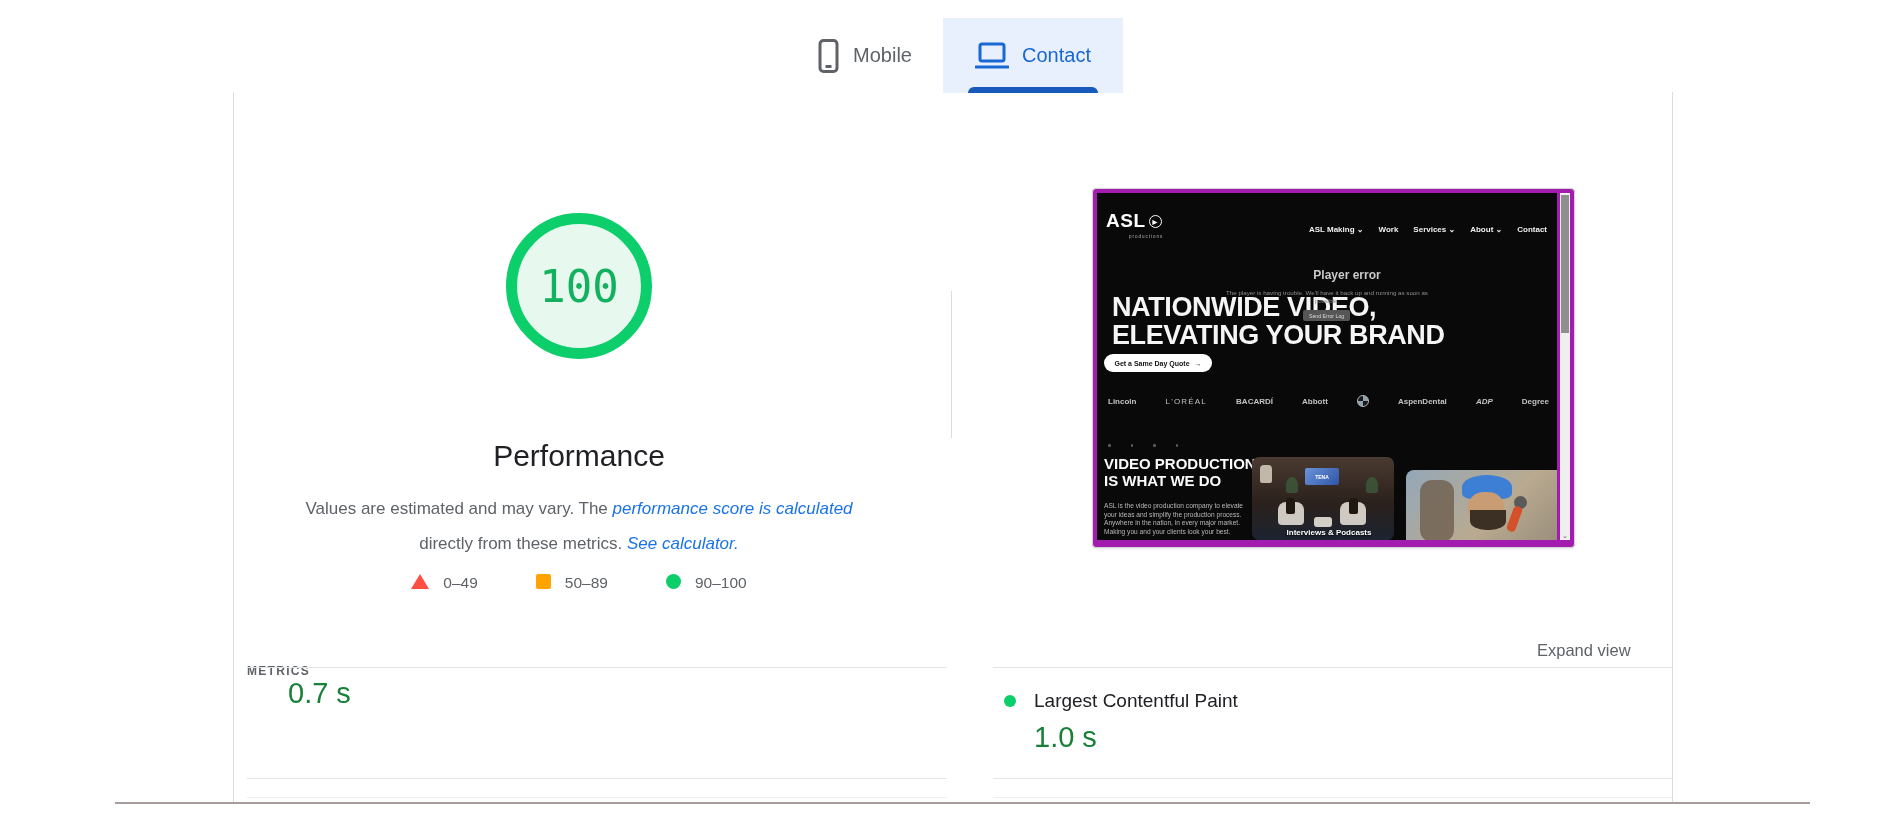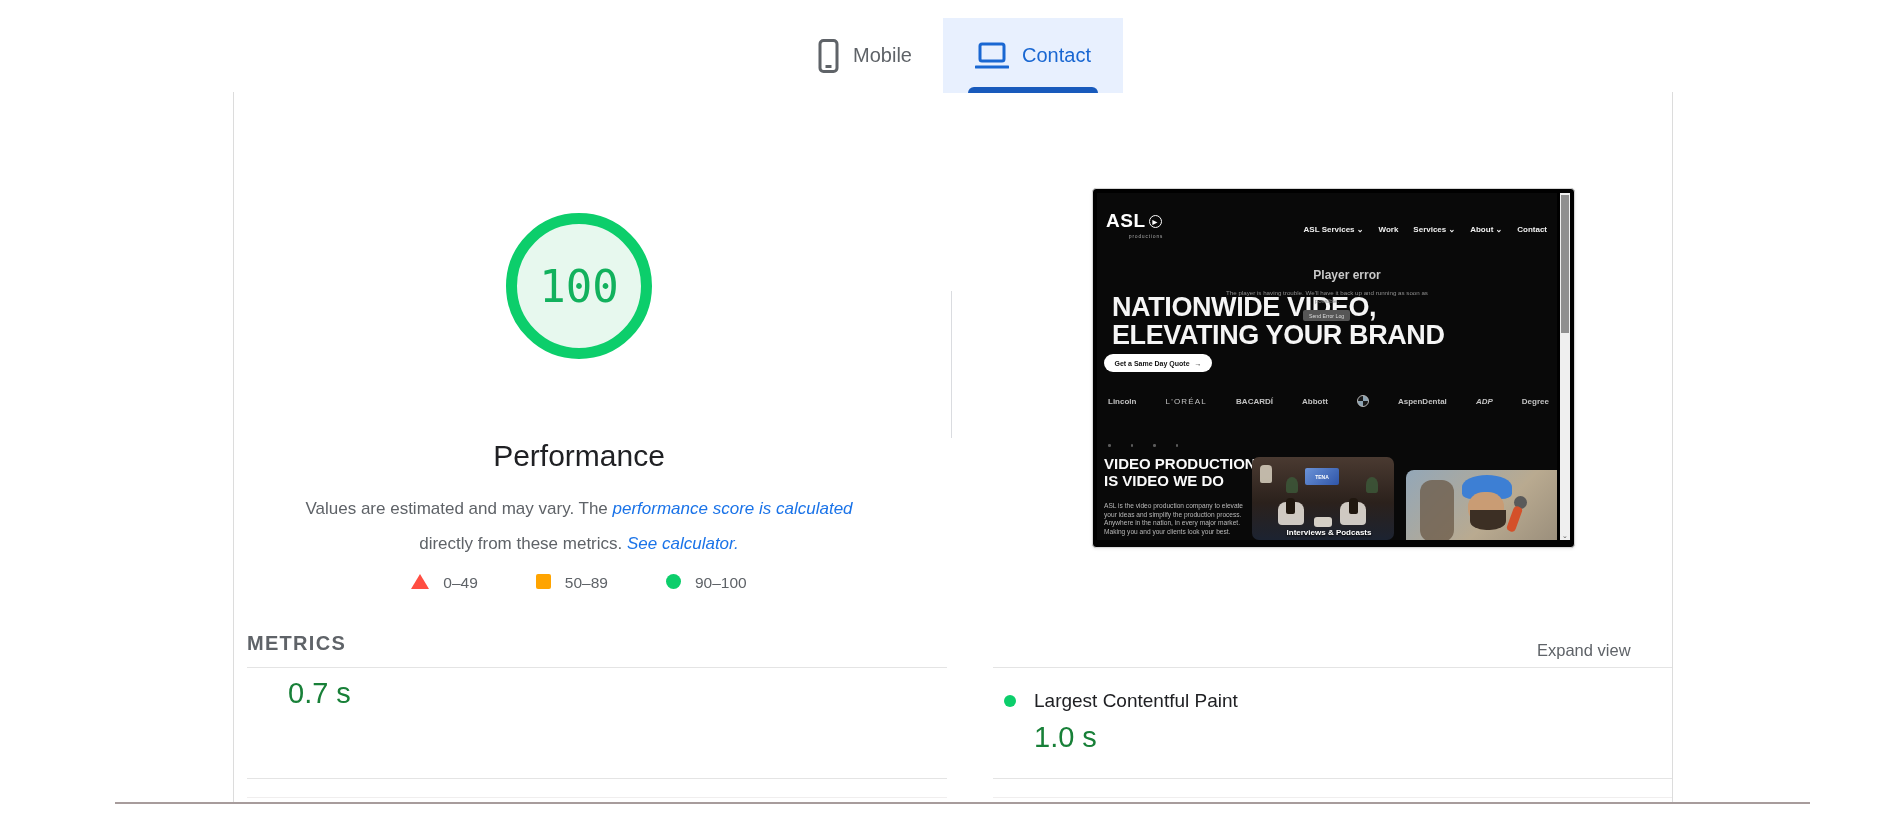--- a/index.html
+++ b/index.html
@@ -32,36 +32,36 @@
           font-size:17px; line-height:35px; color:#5f6368; }
   .desc a { color:#1a73e8; text-decoration:none; cursor:pointer;font-style:italic; }
   .legend { position:absolute; top:482px; width:100%; display:flex; justify-content:center;
             gap:58px; align-items:center; font-size:15.5px; color:#5f6368; }
   .legend-item { display:flex; align-items:flex-start; gap:14px; }
   .shape-triangle { width:0; height:0; border-left:9px solid transparent;
                     border-right:9px solid transparent; border-bottom:15px solid #ff4e42; }
   .shape-square { width:15px; height:15px; background:#ffa400; border-radius:2px; }
   .shape-circle { width:15px; height:15px; background:#0cce6b; border-radius:50%; }
   
-  .metrics-heading { position:absolute; left:247px; top:632px; font-size:20px; font-weight:700;
+  .metrics-heading { position:absolute; left:247px; top:664px; font-size:12px; font-weight:700;
                      letter-spacing:1.3px; color:#5f6368; }
   .expand-view { position:absolute; left:1537px; top:641px; font-size:16.5px; color:#5f6368; cursor:pointer; }
   .metric-col { position:absolute; top:667px; height:112px;
                 border-top:1px solid #e4e4e4; border-bottom:1px solid #e4e4e4; }
   .metric-col.m-left { left:247px; width:700px; }
   .metric-col.m-right { left:993px; width:679px; }
   .metric-head { margin-top:22px; margin-left:11px; display:flex; align-items:center; gap:18px; }
   .metric-dot { width:12px; height:12px; border-radius:50%; background:#0cce6b; flex:0 0 auto; }
   .metric-name { font-size:19px; color:#202124; }
   .metric-value { margin-left:41px; margin-top:9px; font-size:29px; color:#188038; }
   .faint-line { position:absolute; top:797px; height:1px; background:#f0eeee; }
   .faint-line.f-left { left:247px; width:700px; } .faint-line.f-right { left:993px; width:679px; }
   
   .thumb { position:absolute; left:1092px; top:188px; width:483px; height:360px;
-           border:1px solid #d5d5d5; border-radius:4px; background:#000000;
+           border:1px solid #d5d5d5; border-radius:4px; background:#a21caf;
            box-shadow:0 1px 3px rgba(0,0,0,.10); }
   .site { position:absolute; left:4px; top:4px; right:17px; bottom:7px; background:#090909;
           overflow:hidden; color:#eee; }
   .sb-track { position:absolute; top:4px; bottom:7px; right:4px; width:10px; background:#efefef; }
   .sb-thumb { position:absolute; top:2px; left:1px; right:1px; height:138px; background:#8f8f8f; }
   .sb-arrow { position:absolute; bottom:0; width:100%; text-align:center; font-size:7px; color:#555; }
   .s-logo { position:absolute; left:9px; top:17px; font-size:19px; font-weight:800; color:#fff;
             letter-spacing:.5px; display:flex; align-items:center; gap:3px; }
   .s-logo-play { width:13px; height:13px; border:1.5px solid #fff; border-radius:50%;
                  display:flex; align-items:center; justify-content:center; font-size:6px; color:#fff; }
@@ -198,21 +198,21 @@
   <div class="thumb">
     <div class="site">
 
       <div class="s-logo">
         <span>ASL</span>
         <span class="s-logo-play">▶</span>
       </div>
       <div class="s-logo-sub">productions</div>
 
       <div class="s-nav">
-        <span>ASL Services ⌄</span>
+        <span>ASL Making ⌄</span>
         <span>Work</span>
         <span>Services ⌄</span>
         <span>About ⌄</span>
         <span>Contact</span>
       </div>
 
       <div class="s-player-title">Player error</div>
       <div class="s-player-sub">
         <span>The player is having trouble. We'll have it back up and running as soon as</span><br>
         <span>possible.</span>
@@ -242,21 +242,21 @@
 
       <div class="s-dots">
         <i></i>
           <i></i>
           <i></i>
           <i></i>
       </div>
 
       <div class="s-sec-title">
         <span>VIDEO PRODUCTION</span><br>
-        <span>IS VIDEO WE DO</span>
+        <span>IS WHAT WE DO</span>
       </div>
       <div class="s-sec-body">
         <span>ASL is the video production company to elevate</span><br>
         <span>your ideas and simplify the production process.</span><br>
         <span>Anywhere in the nation, in every major market.</span><br>
         <span>Making you and your clients look your best.</span>
       </div>
 
       <div class="s-card-mid">
         <span class="lamp"></span>

